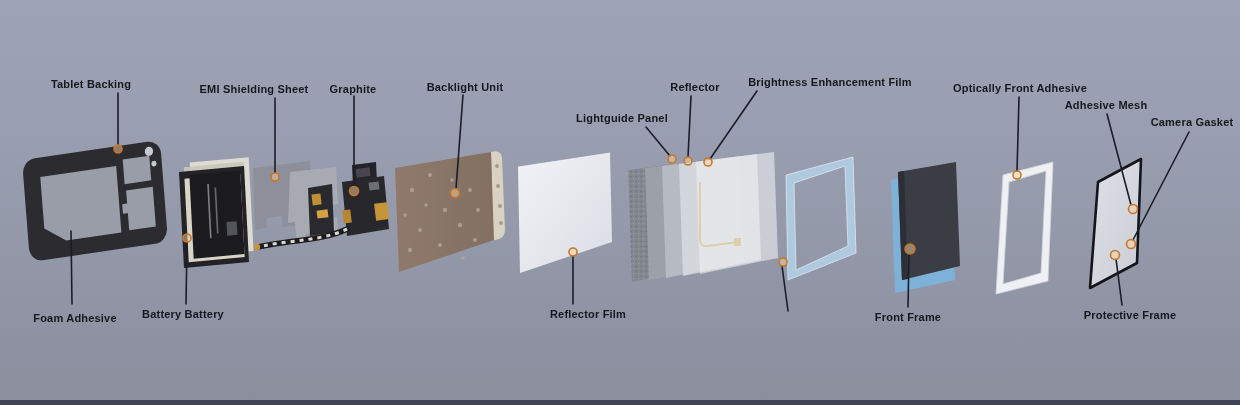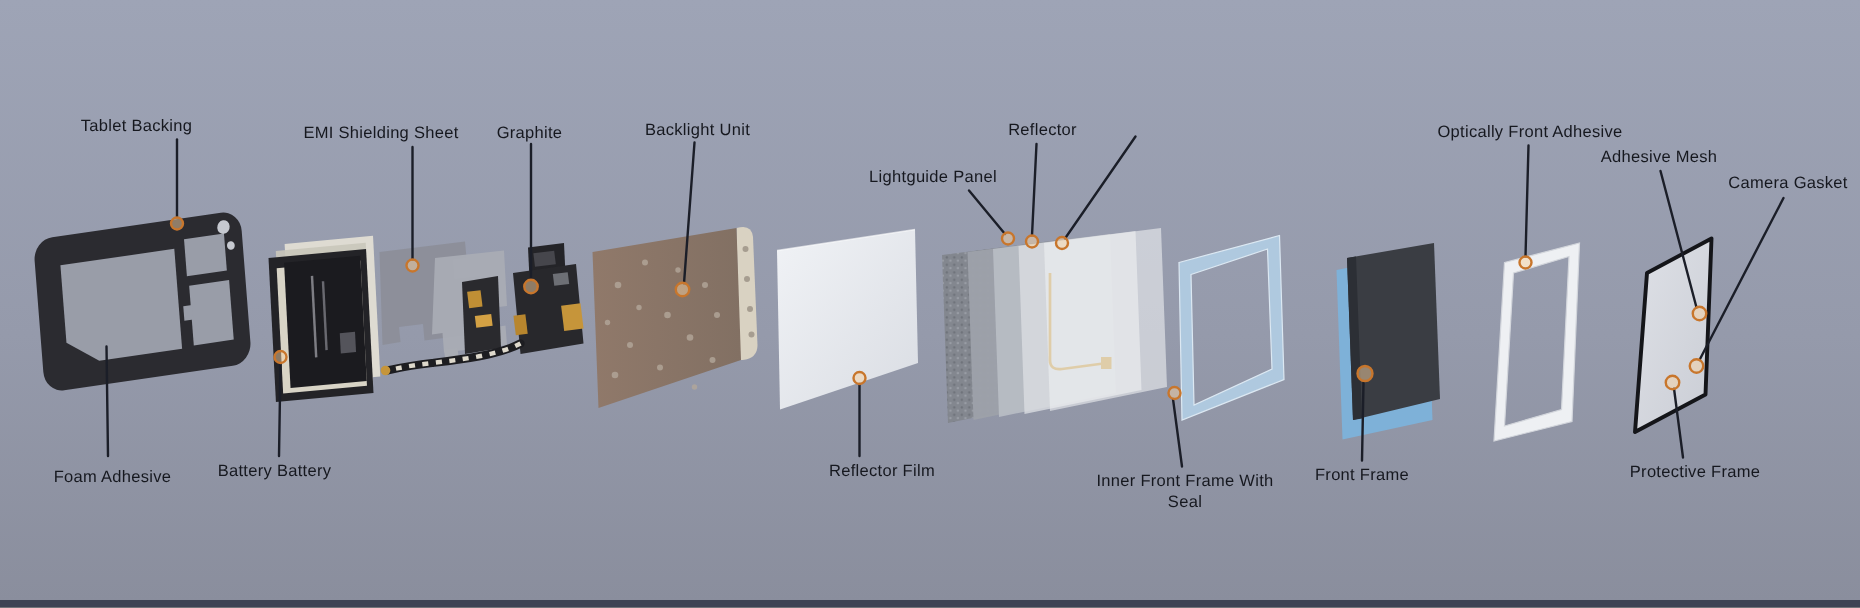--- a/index.html
+++ b/index.html
@@ -4,21 +4,21 @@
 <style>
   html,body{margin:0;padding:0;background:#777;}
   .stage{
     position:relative;width:1240px;height:405px;overflow:hidden;
     background:linear-gradient(180deg,var(--background-top,#9ea4b6) 0%,#959aab 55%,var(--background-bottom,#8a8e9d) 99%);
     font-family:"Liberation Sans",sans-serif;
   }
   .diagram-svg{position:absolute;left:0;top:0;}
   .label{
     position:absolute;transform:translateX(-50%);
-    font-size:11px;font-weight:normal;letter-spacing:.2px;
+    font-size:11px;font-weight:bold;letter-spacing:.2px;
     color:var(--label-text,#16181f);white-space:nowrap;text-align:center;line-height:1.25;
   }
   .label.wrap{white-space:normal;width:132px;}
   .leader{stroke:var(--leader-line,#1b1e28);stroke-width:1.6;stroke-linecap:round;}
   .marker{fill:var(--marker-fill,#f5d0a0);fill-opacity:.5;stroke:var(--marker-ring,#c8762c);stroke-width:1.6;}
   .letterbox{position:absolute;left:0;bottom:0;width:100%;height:5px;background:var(--bottom-bar,#3e4254);}
 </style>
 </head>
 <body>
 
@@ -177,24 +177,24 @@
       <circle class="marker" cx="1115" cy="255" r="4.5"></circle>
     </g>
   </svg>
 
   <div class="label" style="left:91px;top:78px">Tablet Backing</div>
   <div class="label" style="left:254px;top:83px">EMI Shielding Sheet</div>
   <div class="label" style="left:353px;top:83px">Graphite</div>
   <div class="label" style="left:465px;top:81px">Backlight Unit</div>
   <div class="label" style="left:622px;top:112px">Lightguide Panel</div>
   <div class="label" style="left:695px;top:81px">Reflector</div>
+  <div class="label" style="left:830px;top:76px">Brightness Enhancement Film</div>
   <div class="label" style="left:1020px;top:82px">Optically Front Adhesive</div>
   <div class="label" style="left:1106px;top:99px">Adhesive Mesh</div>
   <div class="label" style="left:1192px;top:116px">Camera Gasket</div>
   <div class="label" style="left:75px;top:312px">Foam Adhesive</div>
   <div class="label" style="left:183px;top:308px">Battery Battery</div>
   <div class="label" style="left:588px;top:308px">Reflector Film</div>
-  <div class="label wrap" style="left:790px;top:315px">Inner Front Frame With Seal</div>
   <div class="label" style="left:908px;top:311px">Front Frame</div>
   <div class="label" style="left:1130px;top:309px">Protective Frame</div>
 
   <div class="letterbox"></div>
 </div>
 
 </body></html>

